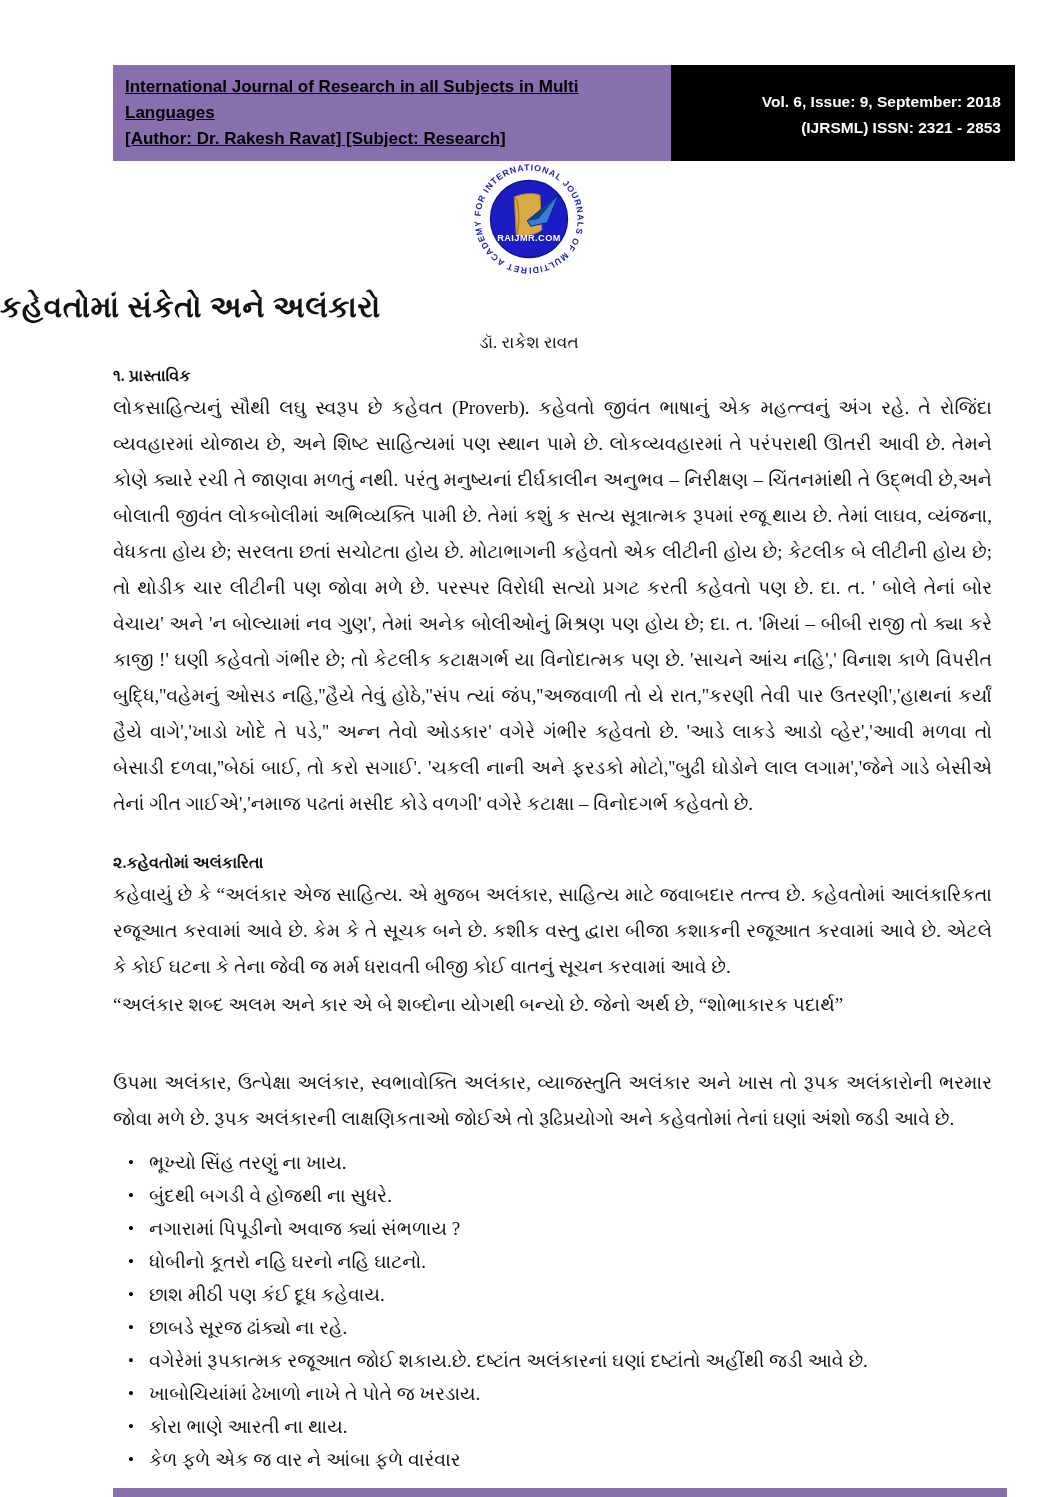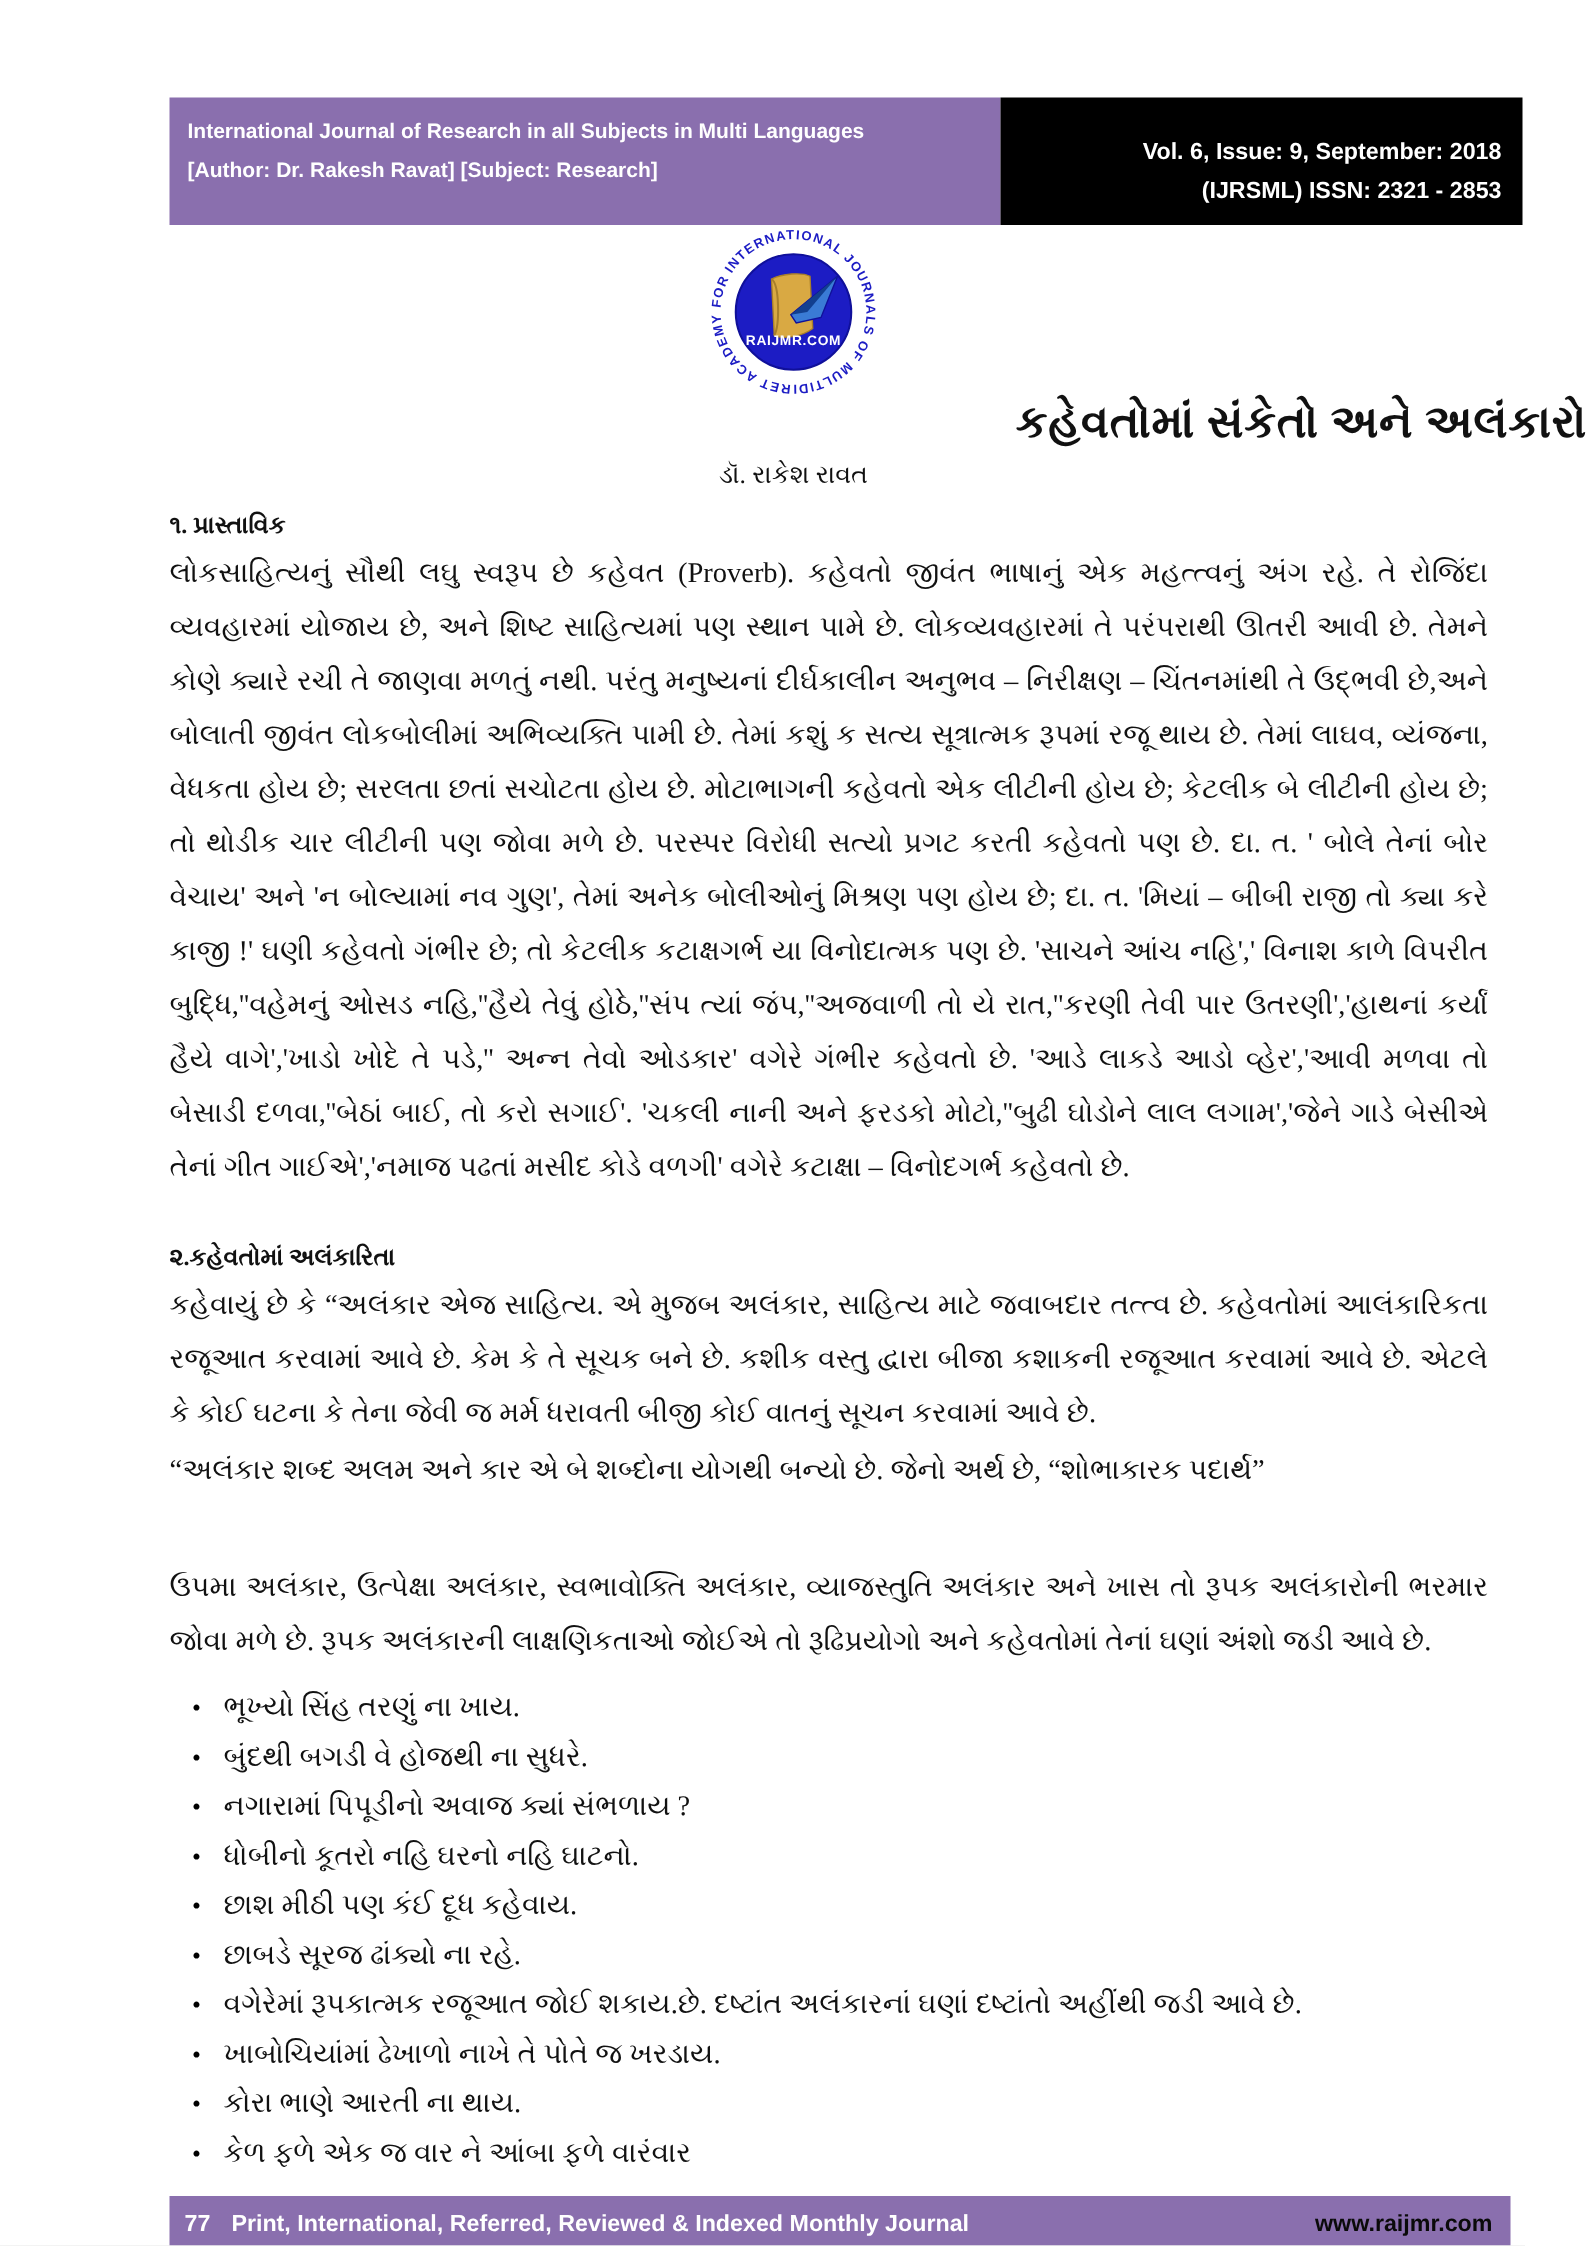--- a/index.html
+++ b/index.html
@@ -8,32 +8,32 @@
     width:1058px; height:1497px; margin:0 auto; background:#ffffff;
     position:relative; overflow:hidden;
     font-family:"Liberation Serif", serif; color:#111;
   }
   
   .header {
     margin:65px 43px 0 113px; display:flex; align-items:stretch;
     font-family:"Liberation Sans", sans-serif; font-weight:bold;
   }
   .header-left {
-    flex:1 1 auto; background:#8a6fae; color:#ffffff;
-    padding:9px 6px 9px 12px; font-size:14px; line-height:26px;
+    flex:1 1 auto; background:#8a6fae; color:#000000;
+    padding:9px 6px 9px 12px; font-size:17px; line-height:26px;text-decoration:underline;
   }
   .header-right {
     width:348px; background:#000000; color:#ffffff; text-align:right;
     padding:24px 14px 9px 6px; font-size:15.5px; line-height:26px;
   }
   
   .logo-row { text-align:center; margin-top:3px; height:110px; }
   .logo-row svg { display:inline-block; }
   
-  .doc-title { text-align:right; font-size:30px; font-weight:bold; margin-top:2px; letter-spacing:0.5px;font-family:Liberation Serif, serif; }
+  .doc-title { text-align:left; font-size:30px; font-weight:bold; margin-top:16px; letter-spacing:0.5px;font-family:Liberation Serif, serif; }
   .doc-author { text-align:center; font-size:17px; margin-top:8px; }
   
   .main { margin:0 66px 0 113px; }
   .sec-heading { font-size:16px; font-weight:bold; margin-top:14px; }
   .body-par { font-size:19px; line-height:36px; text-align:justify; margin-top:5px; }
   .quote-line { font-size:19px; line-height:36px; margin-top:2px;font-family:Liberation Serif, serif; }
   .par2 { margin-top:42px; }
   .bullets { list-style:none; margin-top:14px; padding-left:12px; }
   .bullets li {
     position:relative; padding-left:24px; font-size:19px;

